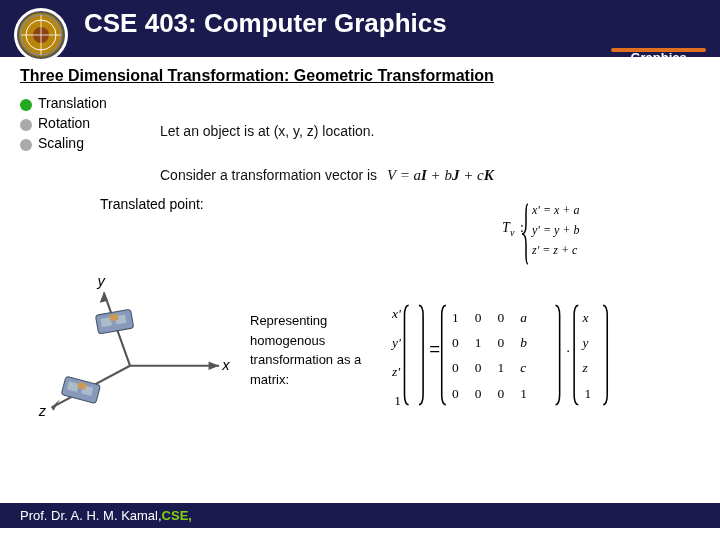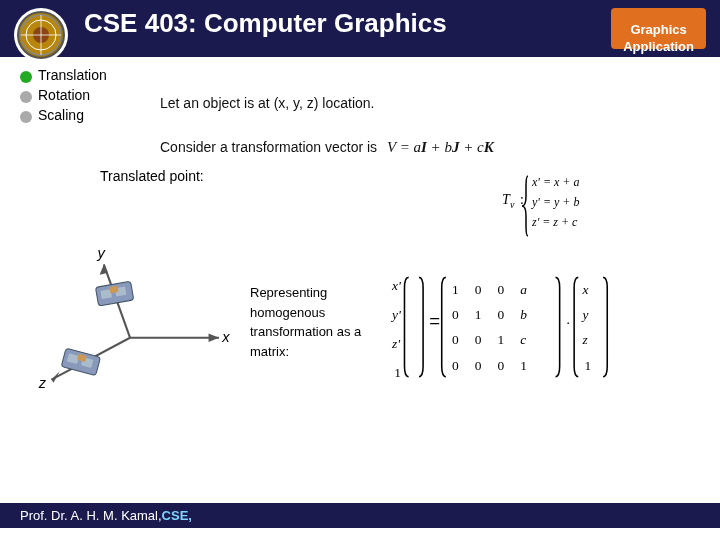--- a/index.html
+++ b/index.html
@@ -46,24 +46,25 @@
       font-size: 26px;
       font-weight: bold;
       margin-left: 16px;
       flex: 1;
     }
     #header-badge {
       background: #e07020;
       color: #fff;
       font-size: 13px;
       font-weight: bold;
-      padding: 14px 12px;
+      padding: 2px 12px;
       border-radius: 4px;
       line-height: 1.3;
       text-align: center;
+      margin-top: 40px;
     }
 
     
     #main {
       padding: 10px 20px 8px 20px;
     }
 
     #section-title {
       font-size: 16px;
       font-weight: bold;
@@ -155,21 +156,21 @@
       left: 0;
       right: 0;
       background: #1a1a4e;
       color: #fff;
       font-size: 13px;
       padding: 5px 20px;
       display: flex;
       align-items: center;
     }
     #footer span.highlight {
-      color: #7dd3fc;
+      color: #84cc16;
       font-weight: bold;
     }
 
     
     #trans-box {
       margin-left: auto;
       margin-right: 20px;
     }
   </style>
 </head>
@@ -189,20 +190,21 @@
   </div>
   <div id="header-title">CSE 403: Computer Graphics</div>
   <div id="header-badge">
     <span>Graphics</span><br>
     <span>Application</span>
   </div>
 </div>
 
 <div id="main">
 
+  <div id="section-title">Three Dimensional Transformation: Geometric Transformation</div>
 
   <div id="content-row">
 
     <div id="left-panel">
       <div class="bullet-item">
         <div class="bullet-dot green"></div>
         <span>Translation</span>
       </div>
       <div class="bullet-item">
         <div class="bullet-dot gray"></div>

